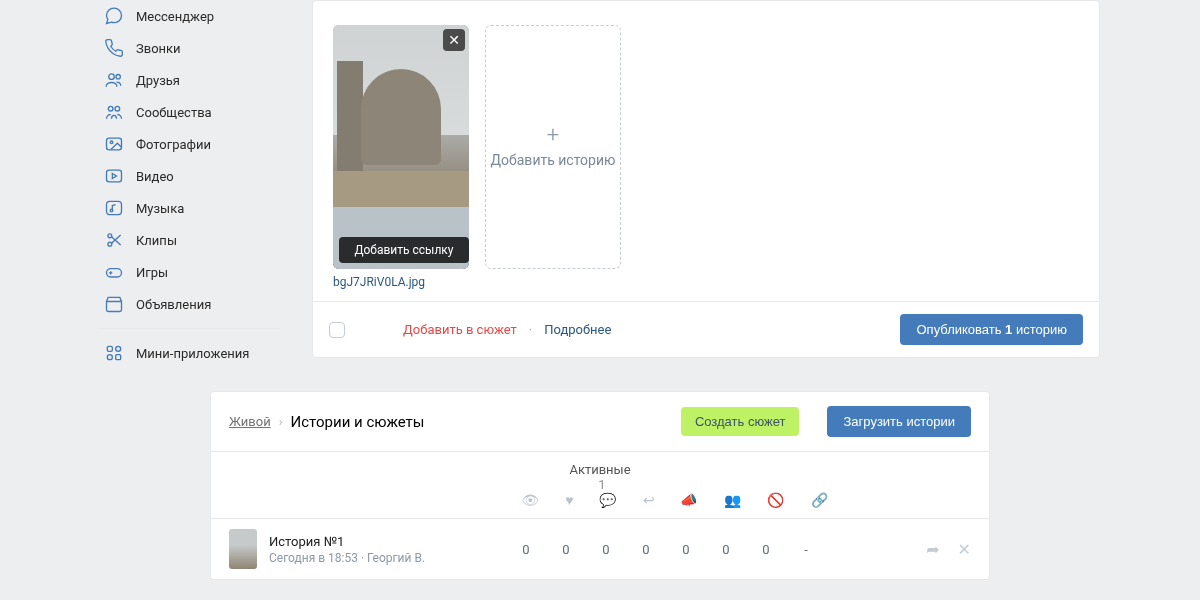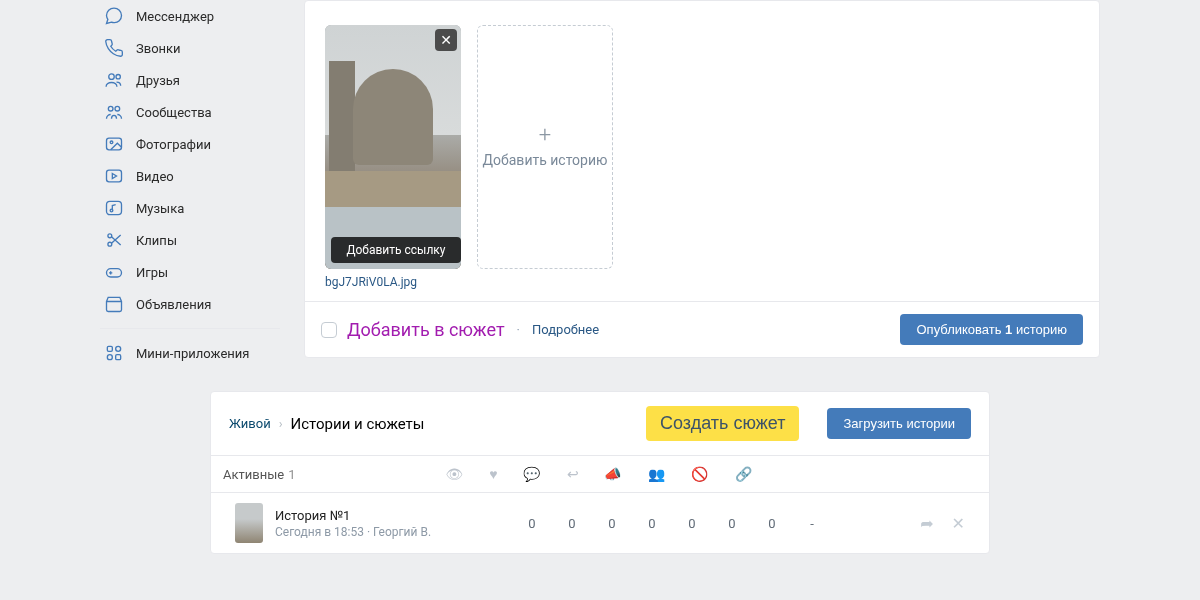--- a/index.html
+++ b/index.html
@@ -1,19 +1,19 @@
 <!DOCTYPE html>
 <html><head>
 <meta charset="utf-8">
 <style>
   * { box-sizing: border-box; margin: 0; padding: 0; }
   body { font-family: -apple-system, BlinkMacSystemFont, "Segoe UI", Roboto, Helvetica, Arial, sans-serif; background: #edeef0; color: #000; font-size: 13px; }
   .page { width: 1200px; height: 600px; position: relative; background:#edeef0; overflow:hidden;}
   
-  .top { display:flex; align-items:flex-start; padding: 0 100px; gap:24px;}
+  .top { display:flex; align-items:flex-start; padding: 0 100px; gap:32px;}
   .sidebar { width:180px; padding-top:0; }
   .side-item { display:flex; align-items:center; gap:12px; padding:6px 4px; cursor:pointer; color:#2a2a2a; }
   .side-item .ico { width:20px; height:20px; flex:0 0 20px; color:#447bba; display:flex; align-items:center; justify-content:center;}
   .side-item .ico svg { width:20px; height:20px; stroke:#447bba; }
   .side-divider { height:1px; background:#e7e8ec; margin:8px 0;}
   
   .composer { flex:1; background:#fff; border:1px solid #e7e8ec; border-radius:4px; overflow:hidden;}
   .composer-body { padding:24px 20px 12px 20px; display:flex; gap:16px;}
   .story-card { width:136px; }
   .story-thumb { position:relative; width:136px; height:244px; border-radius:6px; overflow:hidden; background:linear-gradient(180deg,#9aa2a6 0%, #b8bec0 35%, #7c6a54 80%, #564533 100%); cursor:pointer;}
@@ -23,40 +23,40 @@
   .story-band{position:absolute;left:0;right:0;bottom:62px;height:36px;background:#a69a83;}
   .story-water{position:absolute;left:0;right:0;bottom:0;height:62px;background:#b9c2c6;}
   .story-remove{position:absolute;top:4px;right:4px;width:22px;height:22px;border-radius:4px;background:rgba(60,60,60,.9);color:#fff;display:flex;align-items:center;justify-content:center;font-size:14px;cursor:pointer;}
   .story-link-btn{position:absolute;left:6px;right:0;bottom:6px;background:rgba(0,0,0,.78);color:#fff;text-align:center;font-size:12px;padding:6px 0;border-radius:4px;}
   .story-filename{margin-top:6px;font-size:12px;color:#2a5885;}
   .add-story{width:136px;height:244px;border:1.5px dashed #c5ccd3;border-radius:6px;display:flex;flex-direction:column;align-items:center;justify-content:center;gap:6px;color:#87929e;cursor:pointer;}
   .add-plus{font-size:22px;font-weight:300;color:#8b97a3;line-height:1;}
   .add-text{font-size:14px;color:#7a8999;text-align:center;line-height:1.25;}
   .composer-footer{border-top:1px solid #e7e8ec;padding:12px 16px;display:flex;align-items:center;gap:10px;}
   .chk{width:16px;height:16px;border:1.5px solid #c5ccd3;border-radius:4px;background:#fff;cursor:pointer;}
-  .chk-label{font-size:18px;color:#a21caf;}
+  .chk-label{font-size:13px;color:#ef4444;margin-left:48px;}
   .dot{color:#93a3b5;margin:0 2px;}
   .link{color:#2a5885;cursor:pointer;}
   .composer-footer .spacer{flex:1;}
   .btn-primary{background:#447bba;color:#fff;border:none;padding:8px 16px;border-radius:4px;font-size:13px;cursor:pointer;}
   .btn-primary b{font-weight:600;}
-  .btn-light{background:#fde047;color:#3d5368;border:none;padding:7px 14px;border-radius:4px;font-size:18px;cursor:pointer;}
+  .btn-light{background:#bef264;color:#3d5368;border:none;padding:7px 14px;border-radius:4px;font-size:13px;cursor:pointer;}
   
   .lower{width:780px;margin:22px auto 0;background:#fff;border:1px solid #e7e8ec;border-radius:4px;}
   .lower-head{display:flex;align-items:center;padding:14px 18px;border-bottom:1px solid #e7e8ec;gap:8px;}
   .lower-head .title{font-size:15px;color:#000;}
-  .lower-head .crumb{color:#0c4a6e;}
+  .lower-head .crumb{color:#737373;text-decoration:underline;}
   .lower-head .chev{color:#b6bdc4;}
   .lower-head .sp{flex:1;}
-  .lower-sub{display:flex;align-items:center;padding:10px 12px;border-bottom:1px solid #e7e8ec;color:#6f7985;}
+  .lower-sub{display:flex;align-items:center;padding:10px 12px;border-bottom:1px solid #e7e8ec;color:#6f7985;flex-direction:column;}
   .lower-sub .active-label{font-size:13px;color:#555;}
   .lower-sub .count{color:#939393;margin-left:4px;}
   .stat-icons{flex:1;display:flex;gap:26px;justify-content:flex-start; padding-left:150px;}
   .stat-icons span{color:#bcc3cc;font-size:14px;}
-  .lower-row{display:flex;align-items:center;padding:10px 24px;gap:12px;}
+  .lower-row{display:flex;align-items:center;padding:10px 18px;gap:12px;}
   .row-thumb{width:28px;height:40px;border-radius:3px;background:linear-gradient(#c6cacb 40%, #8f8573 100%);flex:0 0 28px;}
   .row-text{width:200px;}
   .row-title{font-size:13px;color:#222;}
   .row-meta{font-size:12px;color:#8d99a6;margin-top:2px;}
   .row-stats{flex:1;display:flex;gap:26px; padding-left:38px;}
   .row-stats span{width:14px;text-align:center;color:#606b77;font-size:13px;}
   .row-actions{display:flex;gap:18px;color:#c4ccd4;font-size:16px;}
   .row-actions span{cursor:pointer;}
   svg{display:block;}
 </style>

